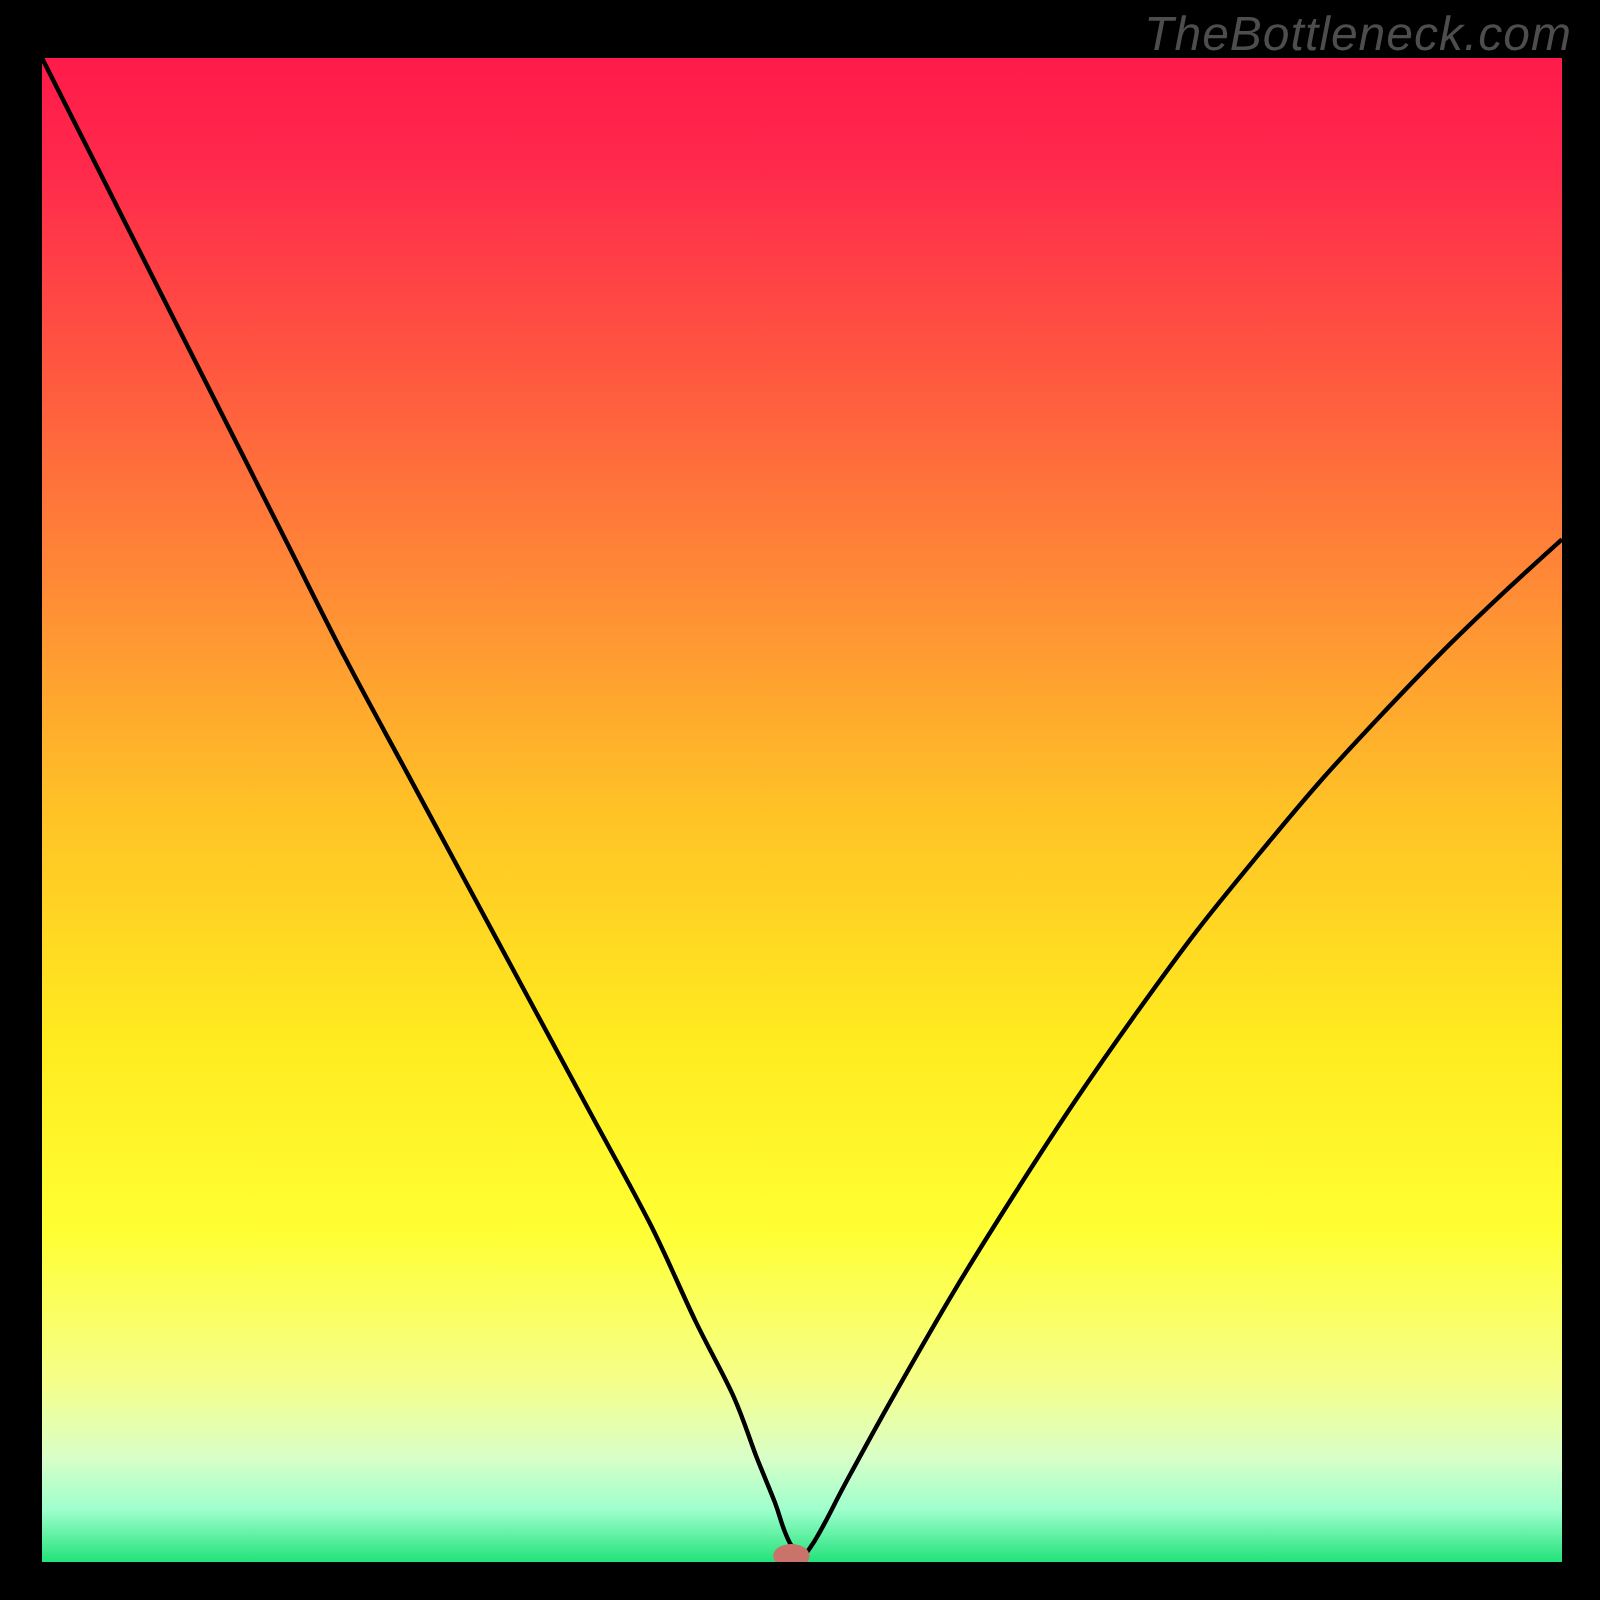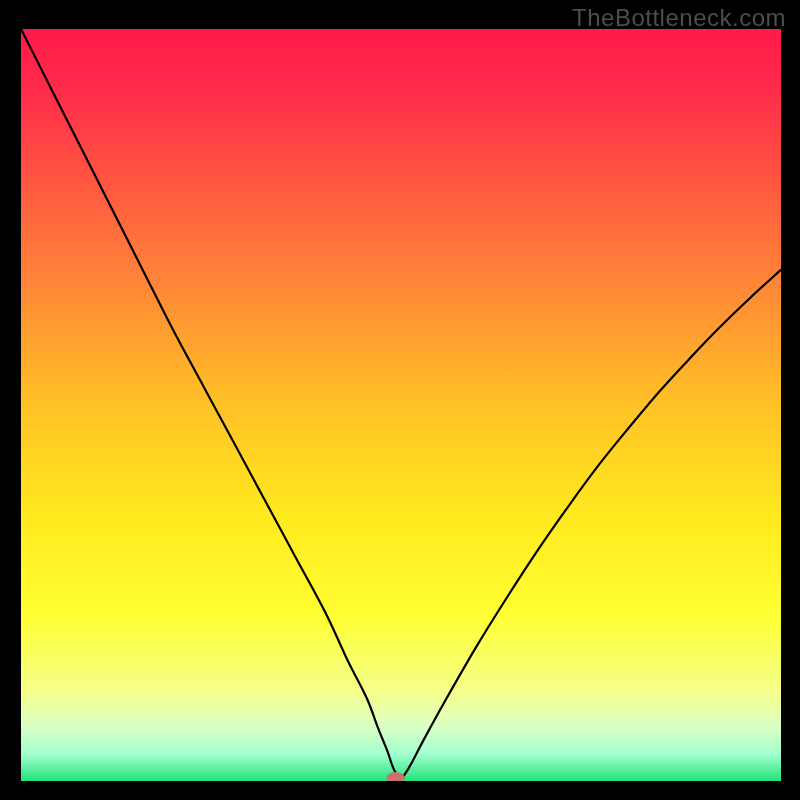--- a/index.html
+++ b/index.html
@@ -20,20 +20,21 @@
   .watermark {
     position: absolute;
     top: 4px;
     right: 14px;
     color: #4d4d4d;
     font-size: 24px;
     font-weight: 500;
     letter-spacing: 0.5px;
     z-index: 10;
     user-select: none;
+    font-style: italic;
   }
   .plot-wrap {
     position: absolute;
     left: 21px;
     top: 29px;
     width: 760px;
     height: 752px;
   }
   svg {
     display: block;

